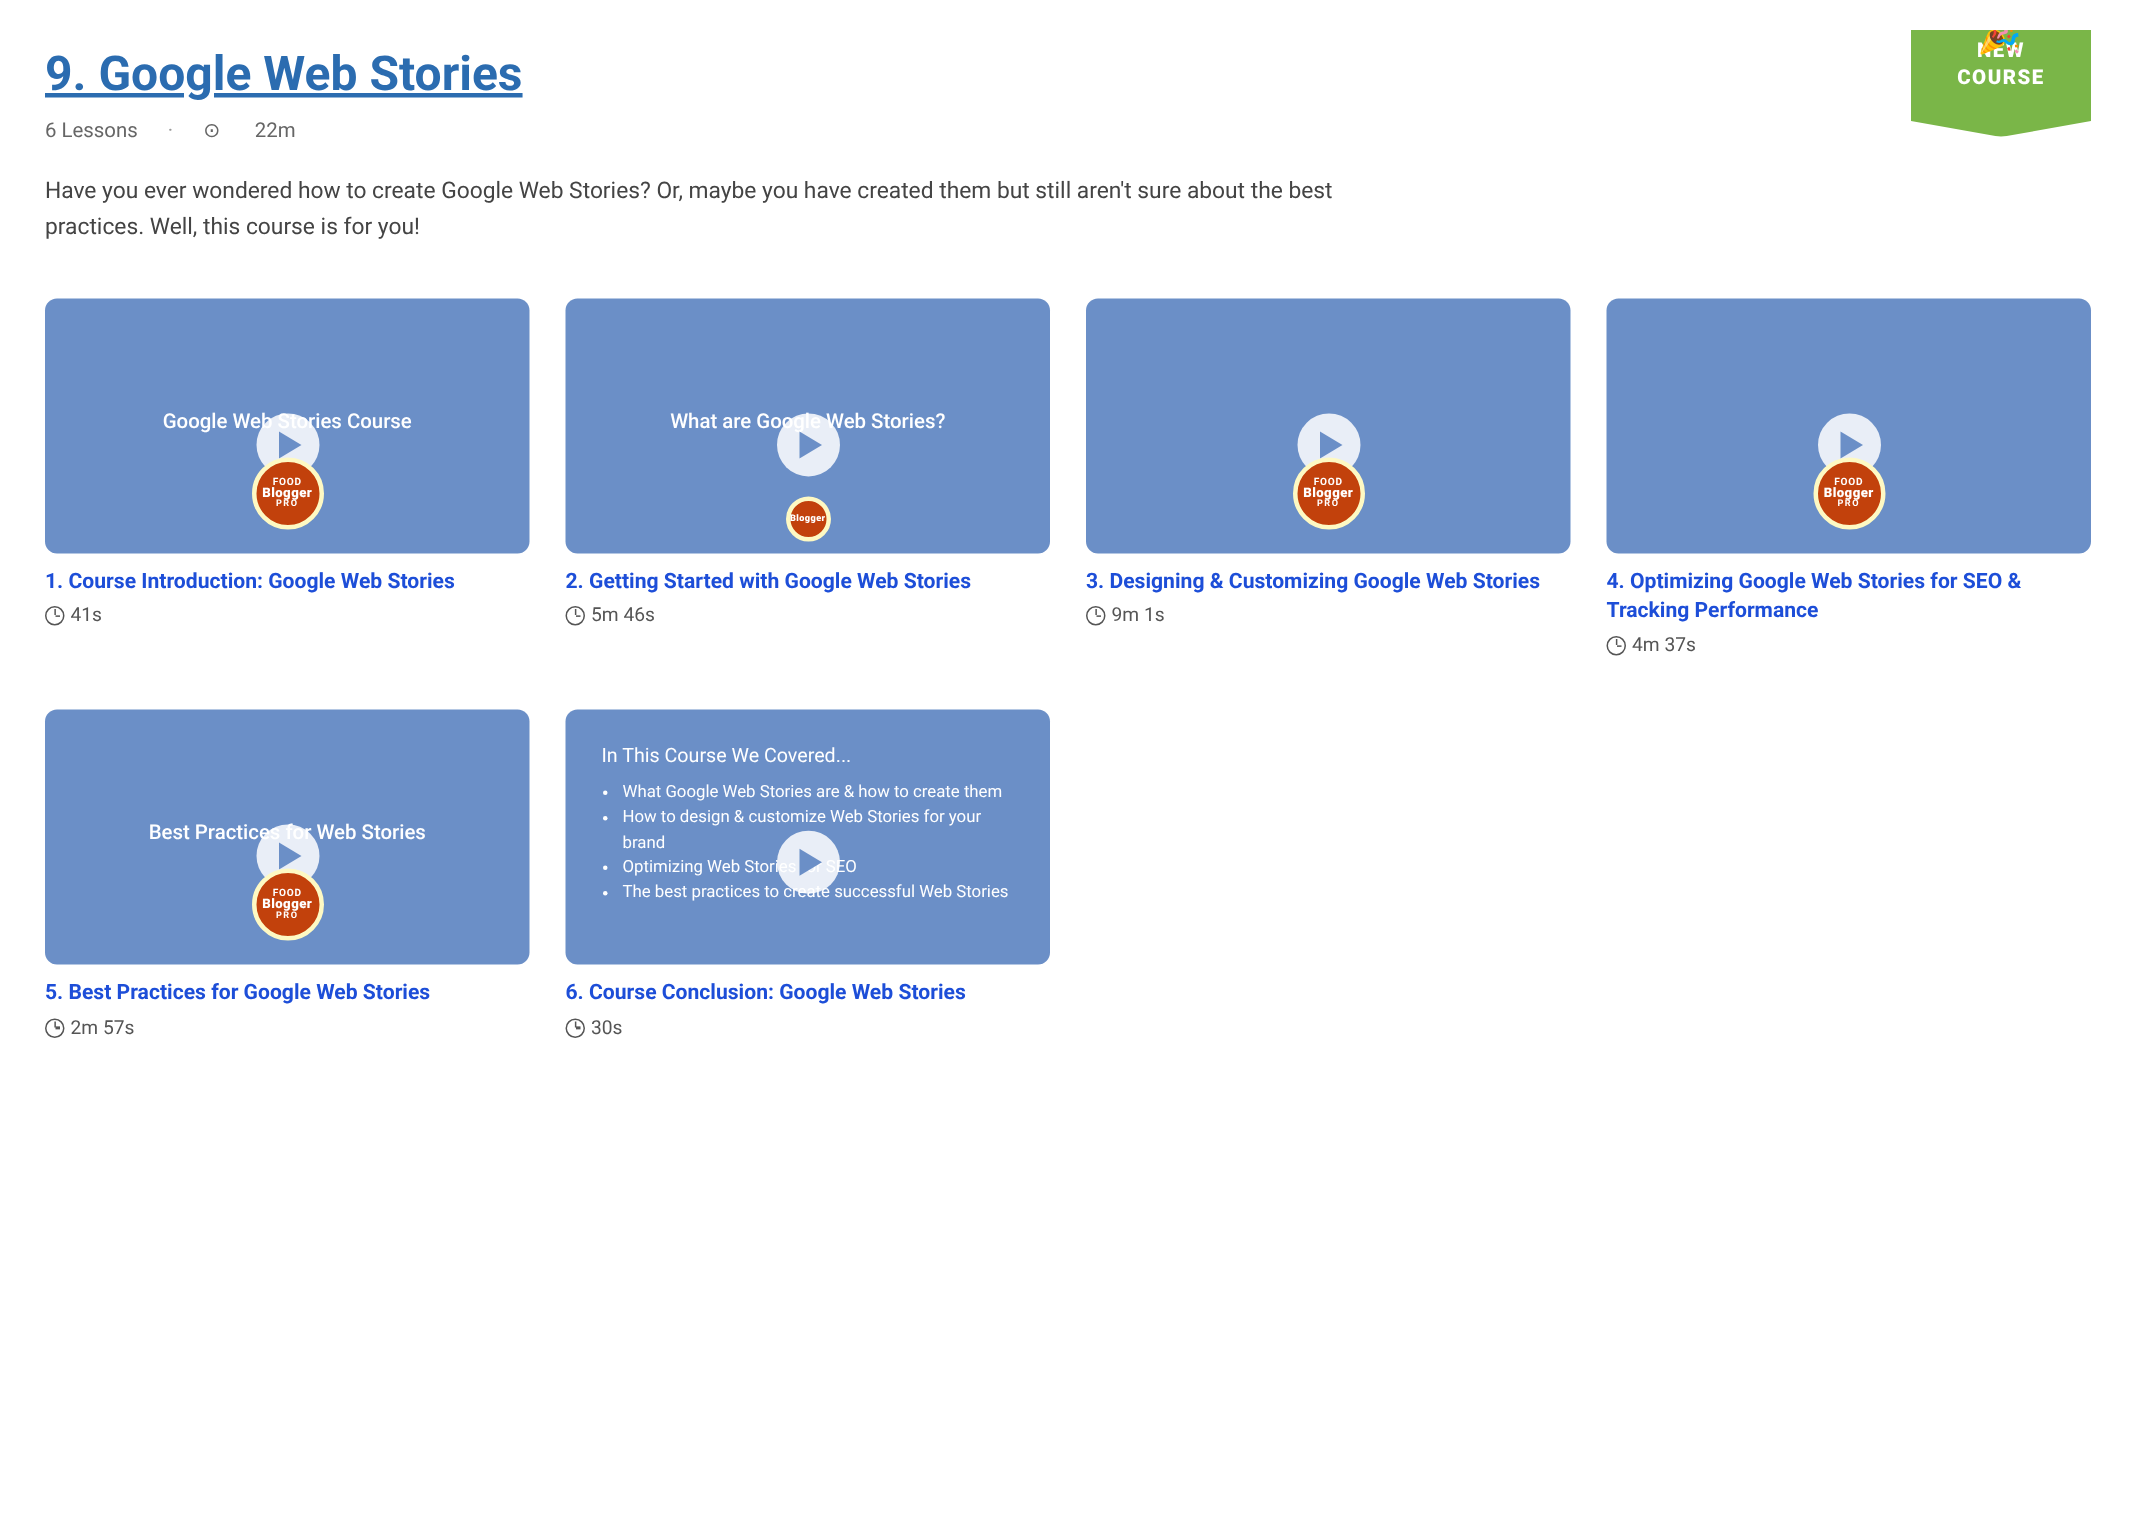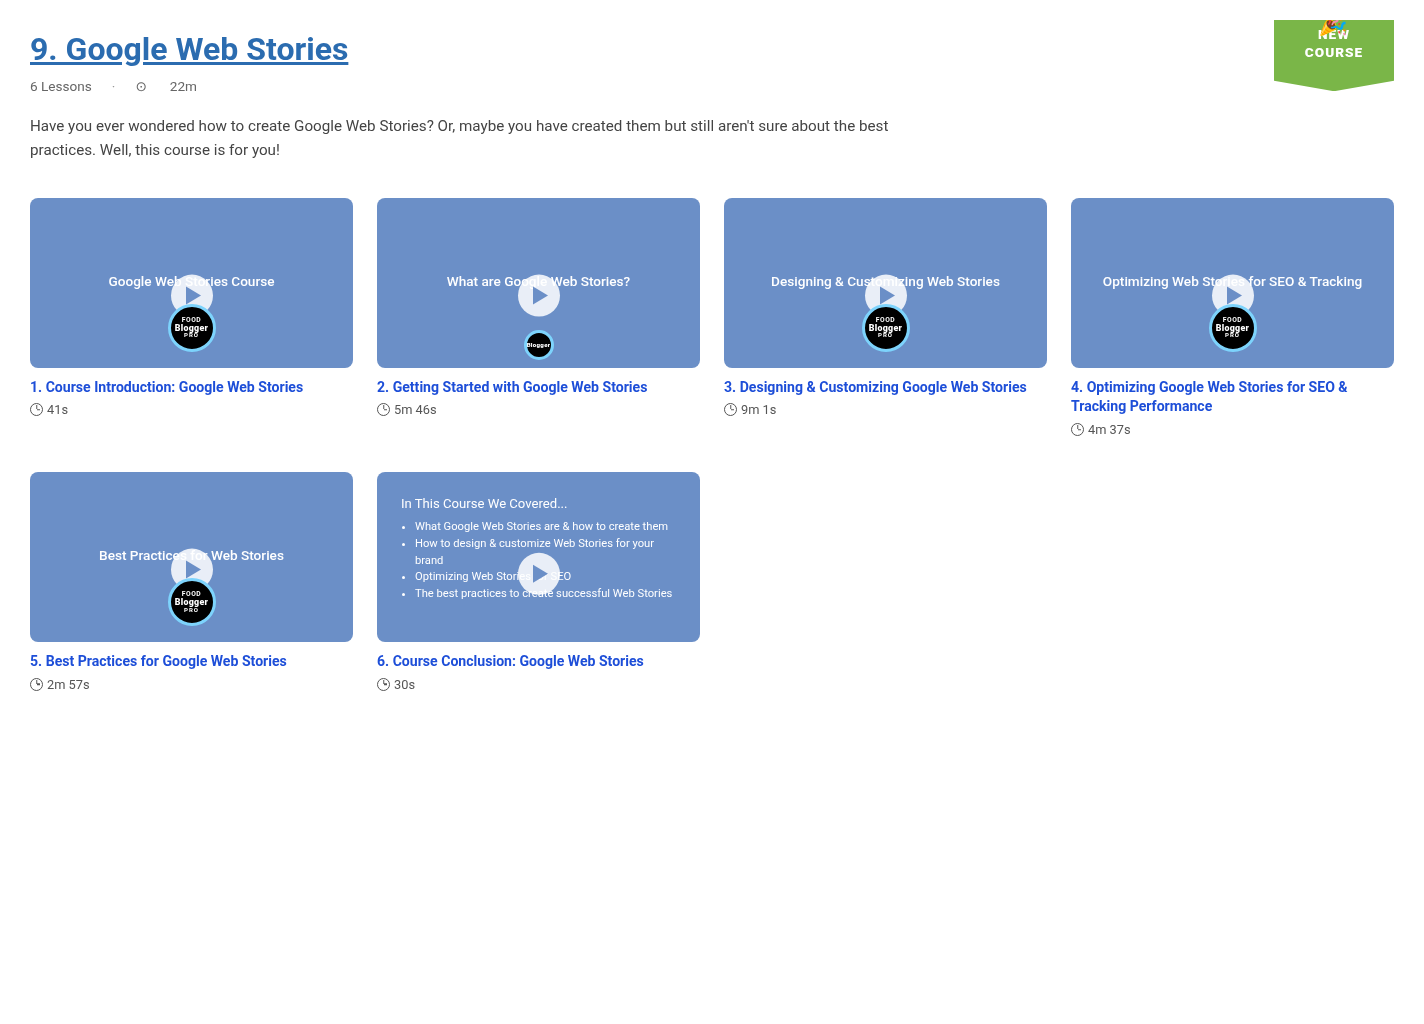--- a/index.html
+++ b/index.html
@@ -142,31 +142,31 @@
       height: 0;
       border-top: 9px solid transparent;
       border-bottom: 9px solid transparent;
       border-left: 15px solid #6b8fc7;
       margin-left: 3px;
     }
 
     .logo-badge {
       width: 48px;
       height: 48px;
-      background: #000000;
+      background: #c2410c;
       border-radius: 50%;
       position: absolute;
       bottom: 16px;
       left: 50%;
       transform: translateX(-50%);
       display: flex;
       flex-direction: column;
       align-items: center;
       justify-content: center;
-      border: 3px solid #7dd3fc;
+      border: 3px solid #fef9c3;
     }
 
     .logo-badge .logo-text-food {
       color: white;
       font-size: 0.42rem;
       font-weight: 700;
       letter-spacing: 0.5px;
       line-height: 1;
     }
 
@@ -315,38 +315,36 @@
     </div>
     <div class="lesson-title">2. Getting Started with Google Web Stories</div>
     <div class="lesson-duration">
       <span class="clock-sm"></span>
       <span>5m 46s</span>
     </div>
   </div>
 
   <div class="lesson-card">
     <div class="lesson-thumbnail">
-      <span class="thumb-text">Designing &amp; Customizing Web Stories</span>
       <div class="play-btn"></div>
       <div class="logo-badge">
         <span class="logo-text-food">FOOD</span>
         <span class="logo-text-blogger">Blogger</span>
         <span class="logo-text-pro">PRO</span>
       </div>
     </div>
     <div class="lesson-title">3. Designing &amp; Customizing Google Web Stories</div>
     <div class="lesson-duration">
       <span class="clock-sm"></span>
       <span>9m 1s</span>
     </div>
   </div>
 
   <div class="lesson-card">
     <div class="lesson-thumbnail">
-      <span class="thumb-text">Optimizing Web Stories for SEO &amp; Tracking</span>
       <div class="play-btn"></div>
       <div class="logo-badge">
         <span class="logo-text-food">FOOD</span>
         <span class="logo-text-blogger">Blogger</span>
         <span class="logo-text-pro">PRO</span>
       </div>
     </div>
     <div class="lesson-title">4. Optimizing Google Web Stories for SEO &amp; Tracking Performance</div>
     <div class="lesson-duration">
       <span class="clock-sm"></span>

